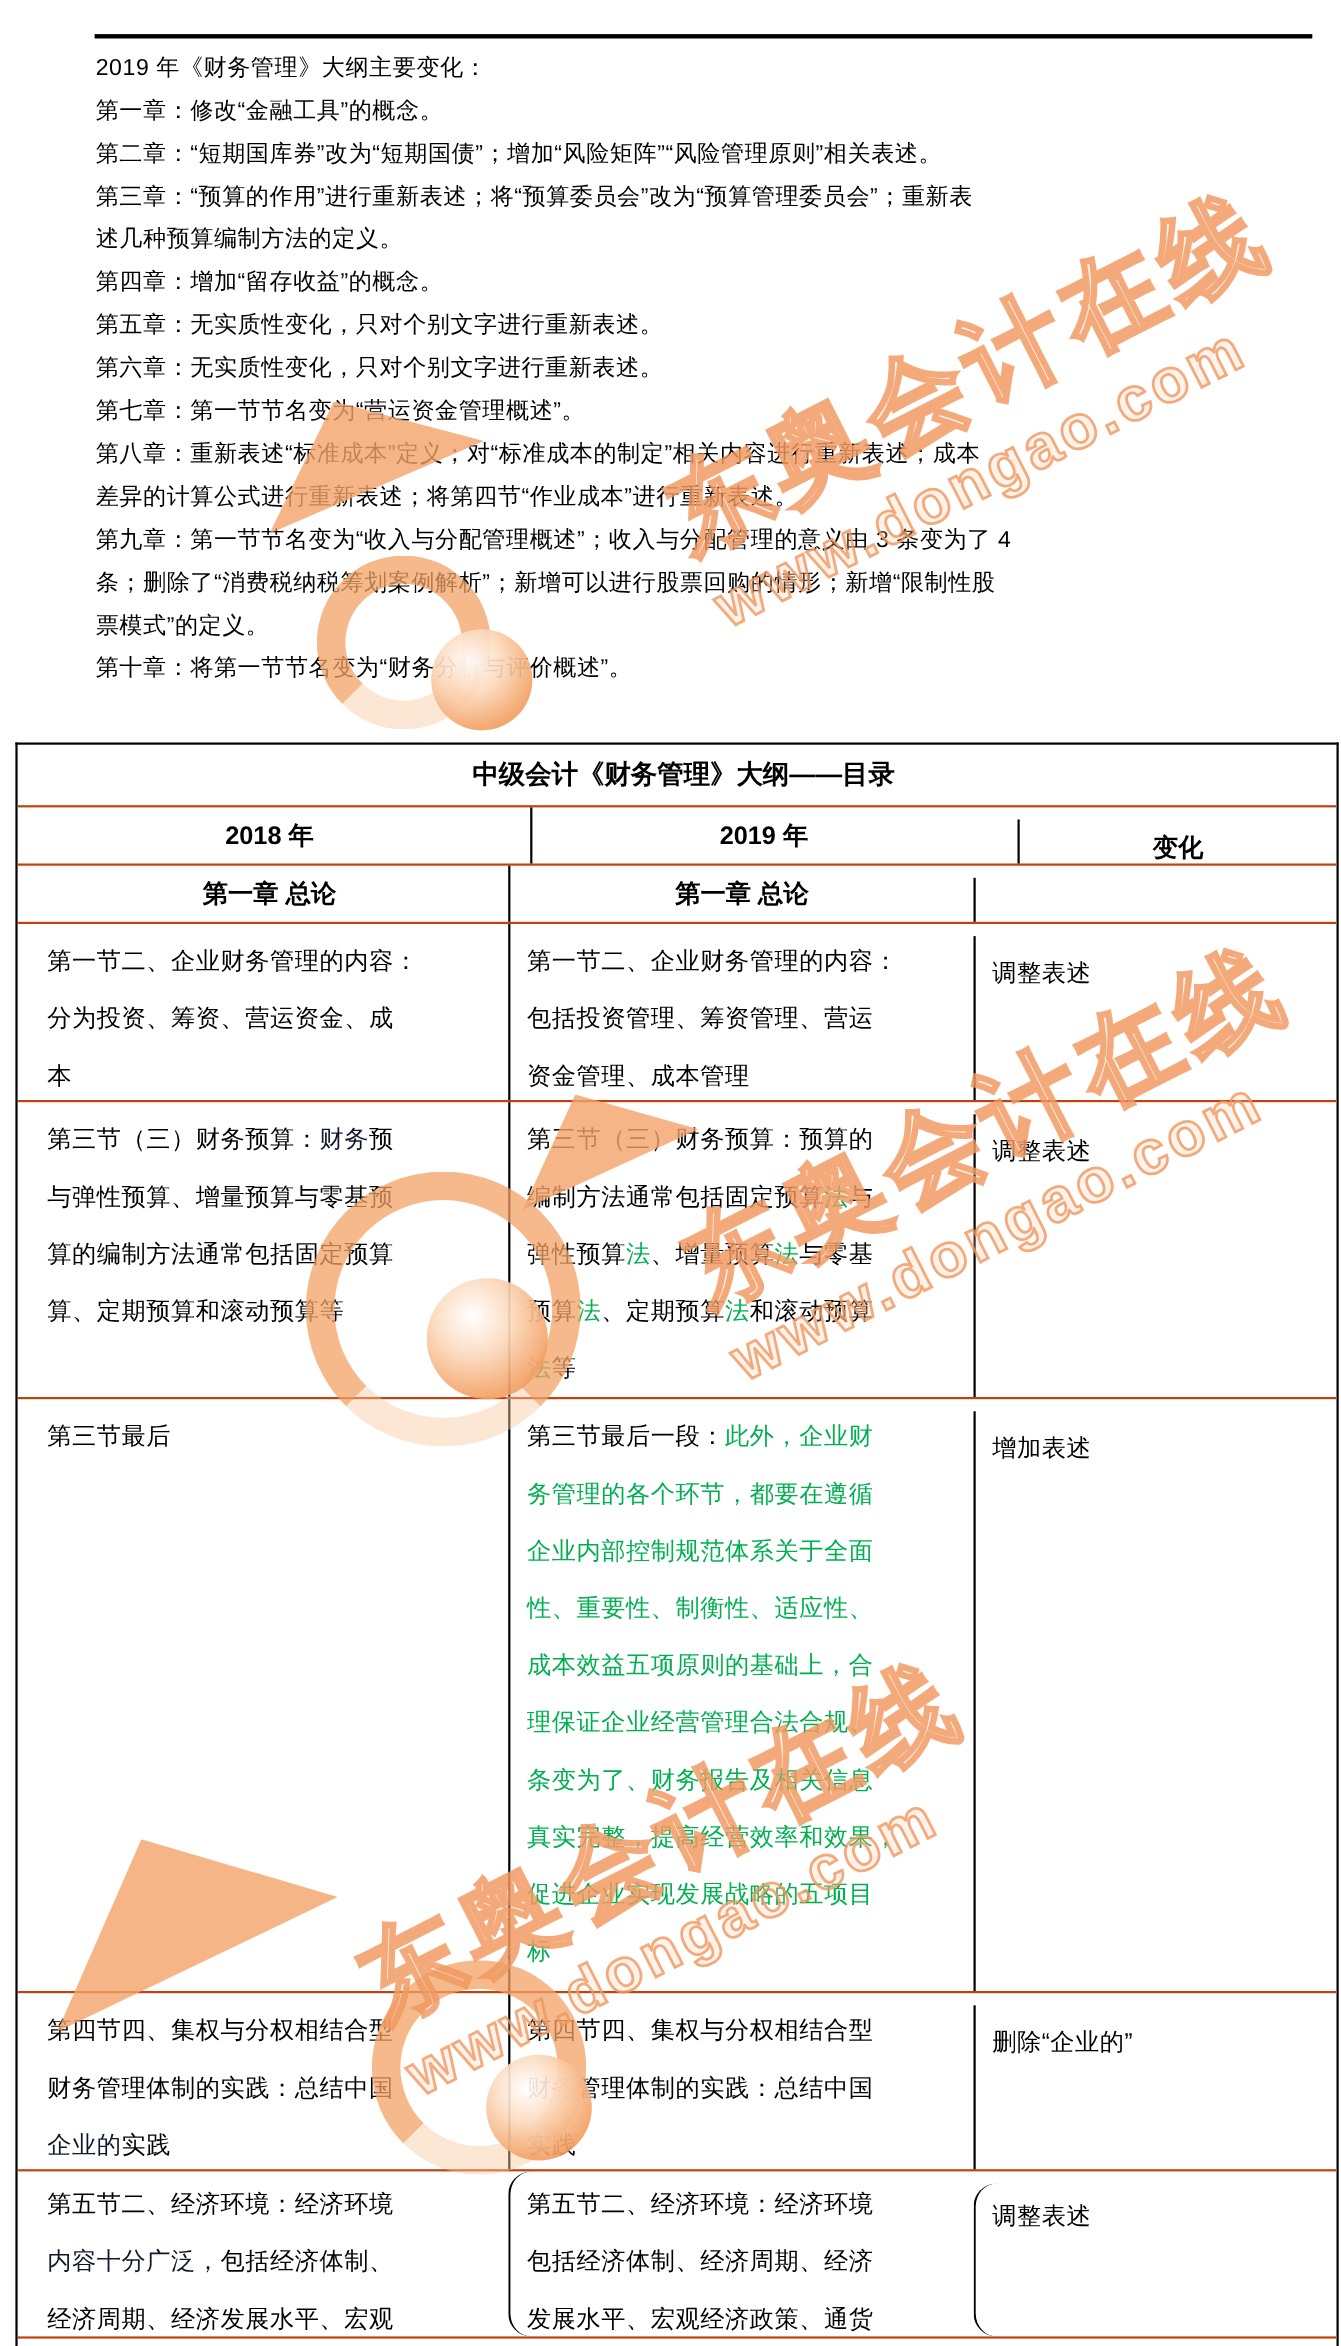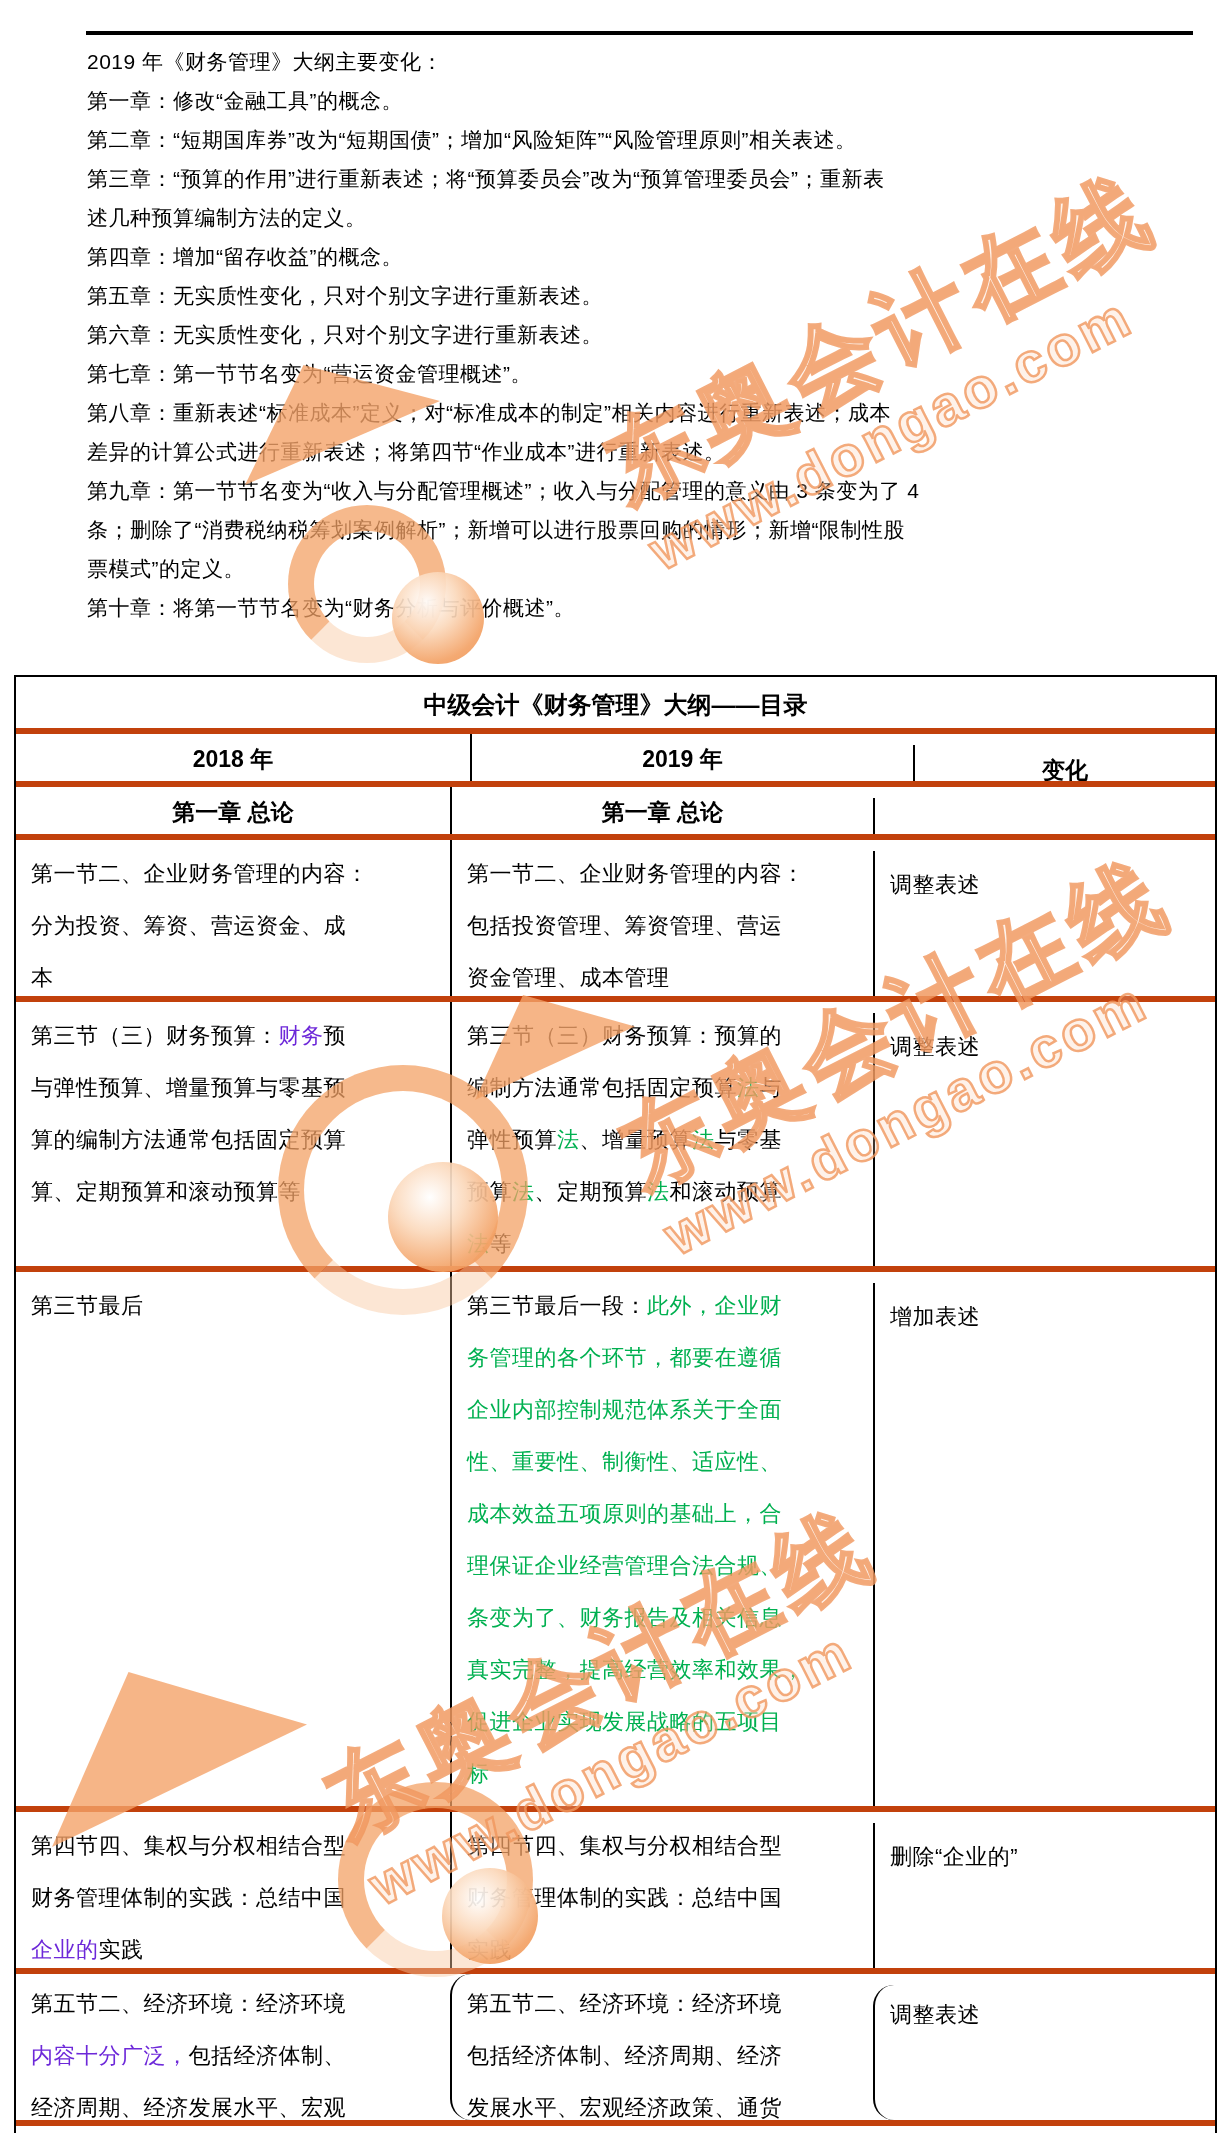--- a/index.html
+++ b/index.html
@@ -12,35 +12,35 @@
   .top-rule{position:absolute;left:86px;top:31px;width:1107px;height:4px;background:#000;}
   
   .intro{position:absolute;left:87px;top:42px;width:1112px;}
   .iline{height:39px;line-height:39px;font-size:21px;white-space:nowrap;letter-spacing:0.5px;}
   
   .tbl{
     position:absolute;left:14px;top:675px;width:1203px;height:1458px;
     border:2px solid #000;border-bottom:none;box-sizing:border-box;overflow:hidden;
     font-size:22px;
   }
-  .trow{display:flex;border-bottom:6px solid #c2410c;box-sizing:border-box;}
+  .trow{display:flex;border-bottom:2px solid #c2410c;box-sizing:border-box;padding-left:12px;}
   .cell{box-sizing:border-box;overflow:hidden;}
   .cell + .cell{border-left:2px solid #000;}
   .c1{width:434px;}
   .c2{width:423px;}
   .c3{flex:1;margin-top:11px;}
   .row-title{height:57px;}
   .row-title .cell{width:100%;text-align:center;font-weight:bold;font-size:24px;line-height:55px;}
   .row-head{height:53px;gap:20px;}
   .row-head .cell,
   .row-chap .cell{text-align:center;font-weight:bold;font-size:23px;line-height:51px;}
   .row-chap{height:53px;}
   .dcell{padding:8px 10px 0 15px;}
   .tline{height:52px;line-height:52px;white-space:nowrap;letter-spacing:0.5px;}
-  .seg-r{color:#6d28d9;text-align:right;}
+  .seg-r{color:#0f172a;text-align:right;}
   .seg-g{color:#00b050;}
   .r-h1{height:162px;} .r-h2{height:270px;} .r-h3{height:540px;}
   .r-h4{height:162px;} .r-h5{height:152px;}
   .r-h5 .dcell{padding-top:4px;border-radius:21px;}
   
   .wm-layer{position:absolute;inset:0;pointer-events:none;z-index:6;}
   .wm-text{position:absolute;transform:rotate(-27deg);transform-origin:left top;text-align:left;}
   .wm-brand{
     font-size:92px;font-weight:bold;letter-spacing:8px;white-space:nowrap;
     color:rgba(250,205,170,0.25);-webkit-text-stroke:3px rgba(240,150,92,0.8);

